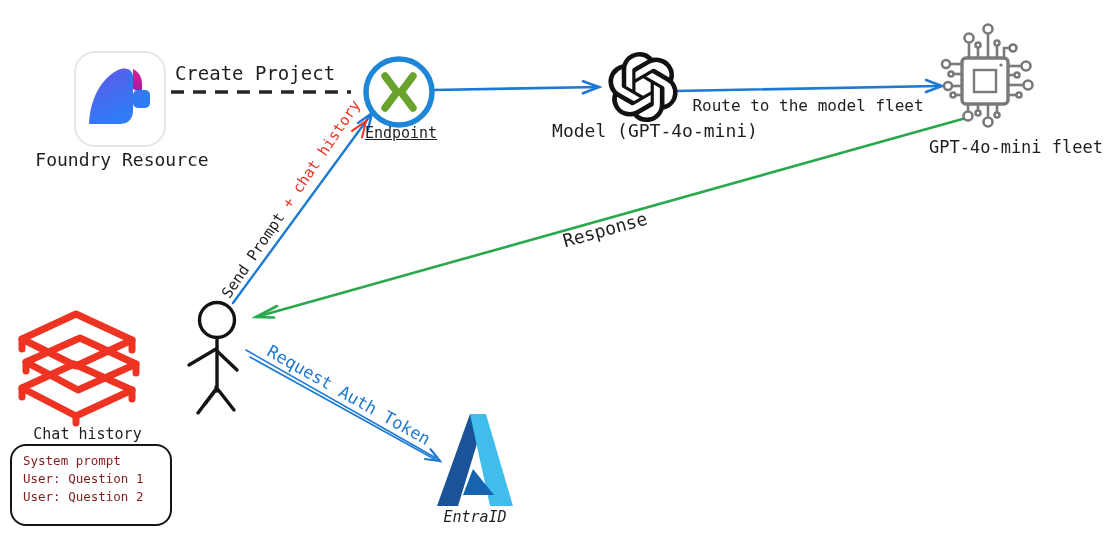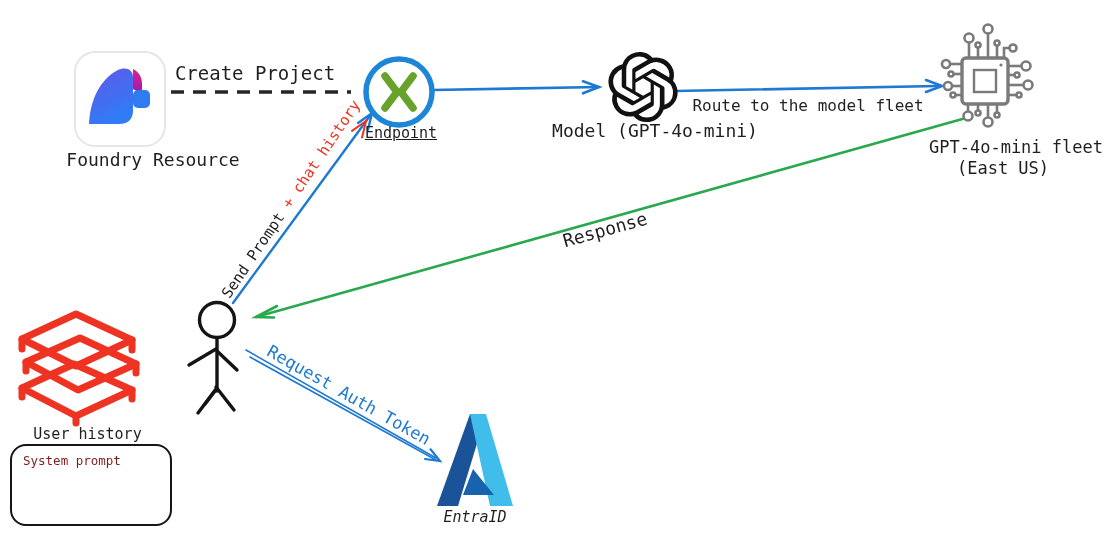--- a/index.html
+++ b/index.html
@@ -141,40 +141,41 @@
       <path d="M118,84 L118,93 M8,82 L8,91 M62,110 L62,117"></path>
     </g>
 
     <g transform="translate(437,414)">
       <polygon points="33,0 49,0 21,92 0,92" fill="#1a5397"></polygon>
       <polygon points="33,0 49,0 76,92 53,92" fill="#41bdeb"></polygon>
       <polygon points="36,55 57,81 26,81" fill="#1863ae"></polygon>
     </g>
   </svg>
 
-  <div class="lbl" style="left:28px;top:149px;width:188px;font-size:18px;margin-left:31px;">Foundry Resource</div>
+  <div class="lbl" style="left:28px;top:149px;width:188px;font-size:18px;">Foundry Resource</div>
 
   <div class="lbl" style="left:160px;top:62px;width:190px;font-size:19px;">Create Project</div>
 
   <div class="lbl" style="left:351px;top:124px;width:100px;font-size:15px;text-decoration:underline;">Endpoint</div>
 
   <div class="lbl" style="left:545px;top:120px;width:220px;font-size:18px;">Model (GPT-4o-mini)</div>
 
   <div class="lbl" style="left:683px;top:61px;width:250px;font-size:16px;margin-top:35px;">Route to the model fleet</div>
 
   <div class="lbl" style="left:903px;top:137px;width:200px;font-size:17px;text-align:right;">GPT-4o-mini fleet</div>
-  <div class="lbl" style="left:903px;top:158px;width:200px;font-size:17px;">(East US)</div>
 
   <div class="lbl" style="left:545px;top:219px;width:120px;font-size:18px;transform:rotate(-15.5deg);">Response</div>
 
   <div class="lbl" style="left:161px;top:190px;width:260px;font-size:15px;transform:rotate(-56deg);"><span>Send Prompt </span><span class="red">+ chat history</span></div>
 
   <div class="lbl blue" style="left:239px;top:385px;width:220px;font-size:17px;transform:rotate(29.5deg);">Request Auth Token</div>
 
-  <div class="lbl" style="left:20px;top:425px;width:135px;font-size:15px;">User history</div>
+  <div class="lbl" style="left:20px;top:425px;width:135px;font-size:15px;">Chat history</div>
 
   <div class="lbl" style="left:430px;top:508px;width:90px;font-size:15px;font-style:italic;">EntraID</div>
 
   <div class="chatbox">
     <div>System prompt</div>
+    <div>User: Question 1</div>
+    <div>User: Question 2</div>
   </div>
 
 </div>
 
 </body></html>

